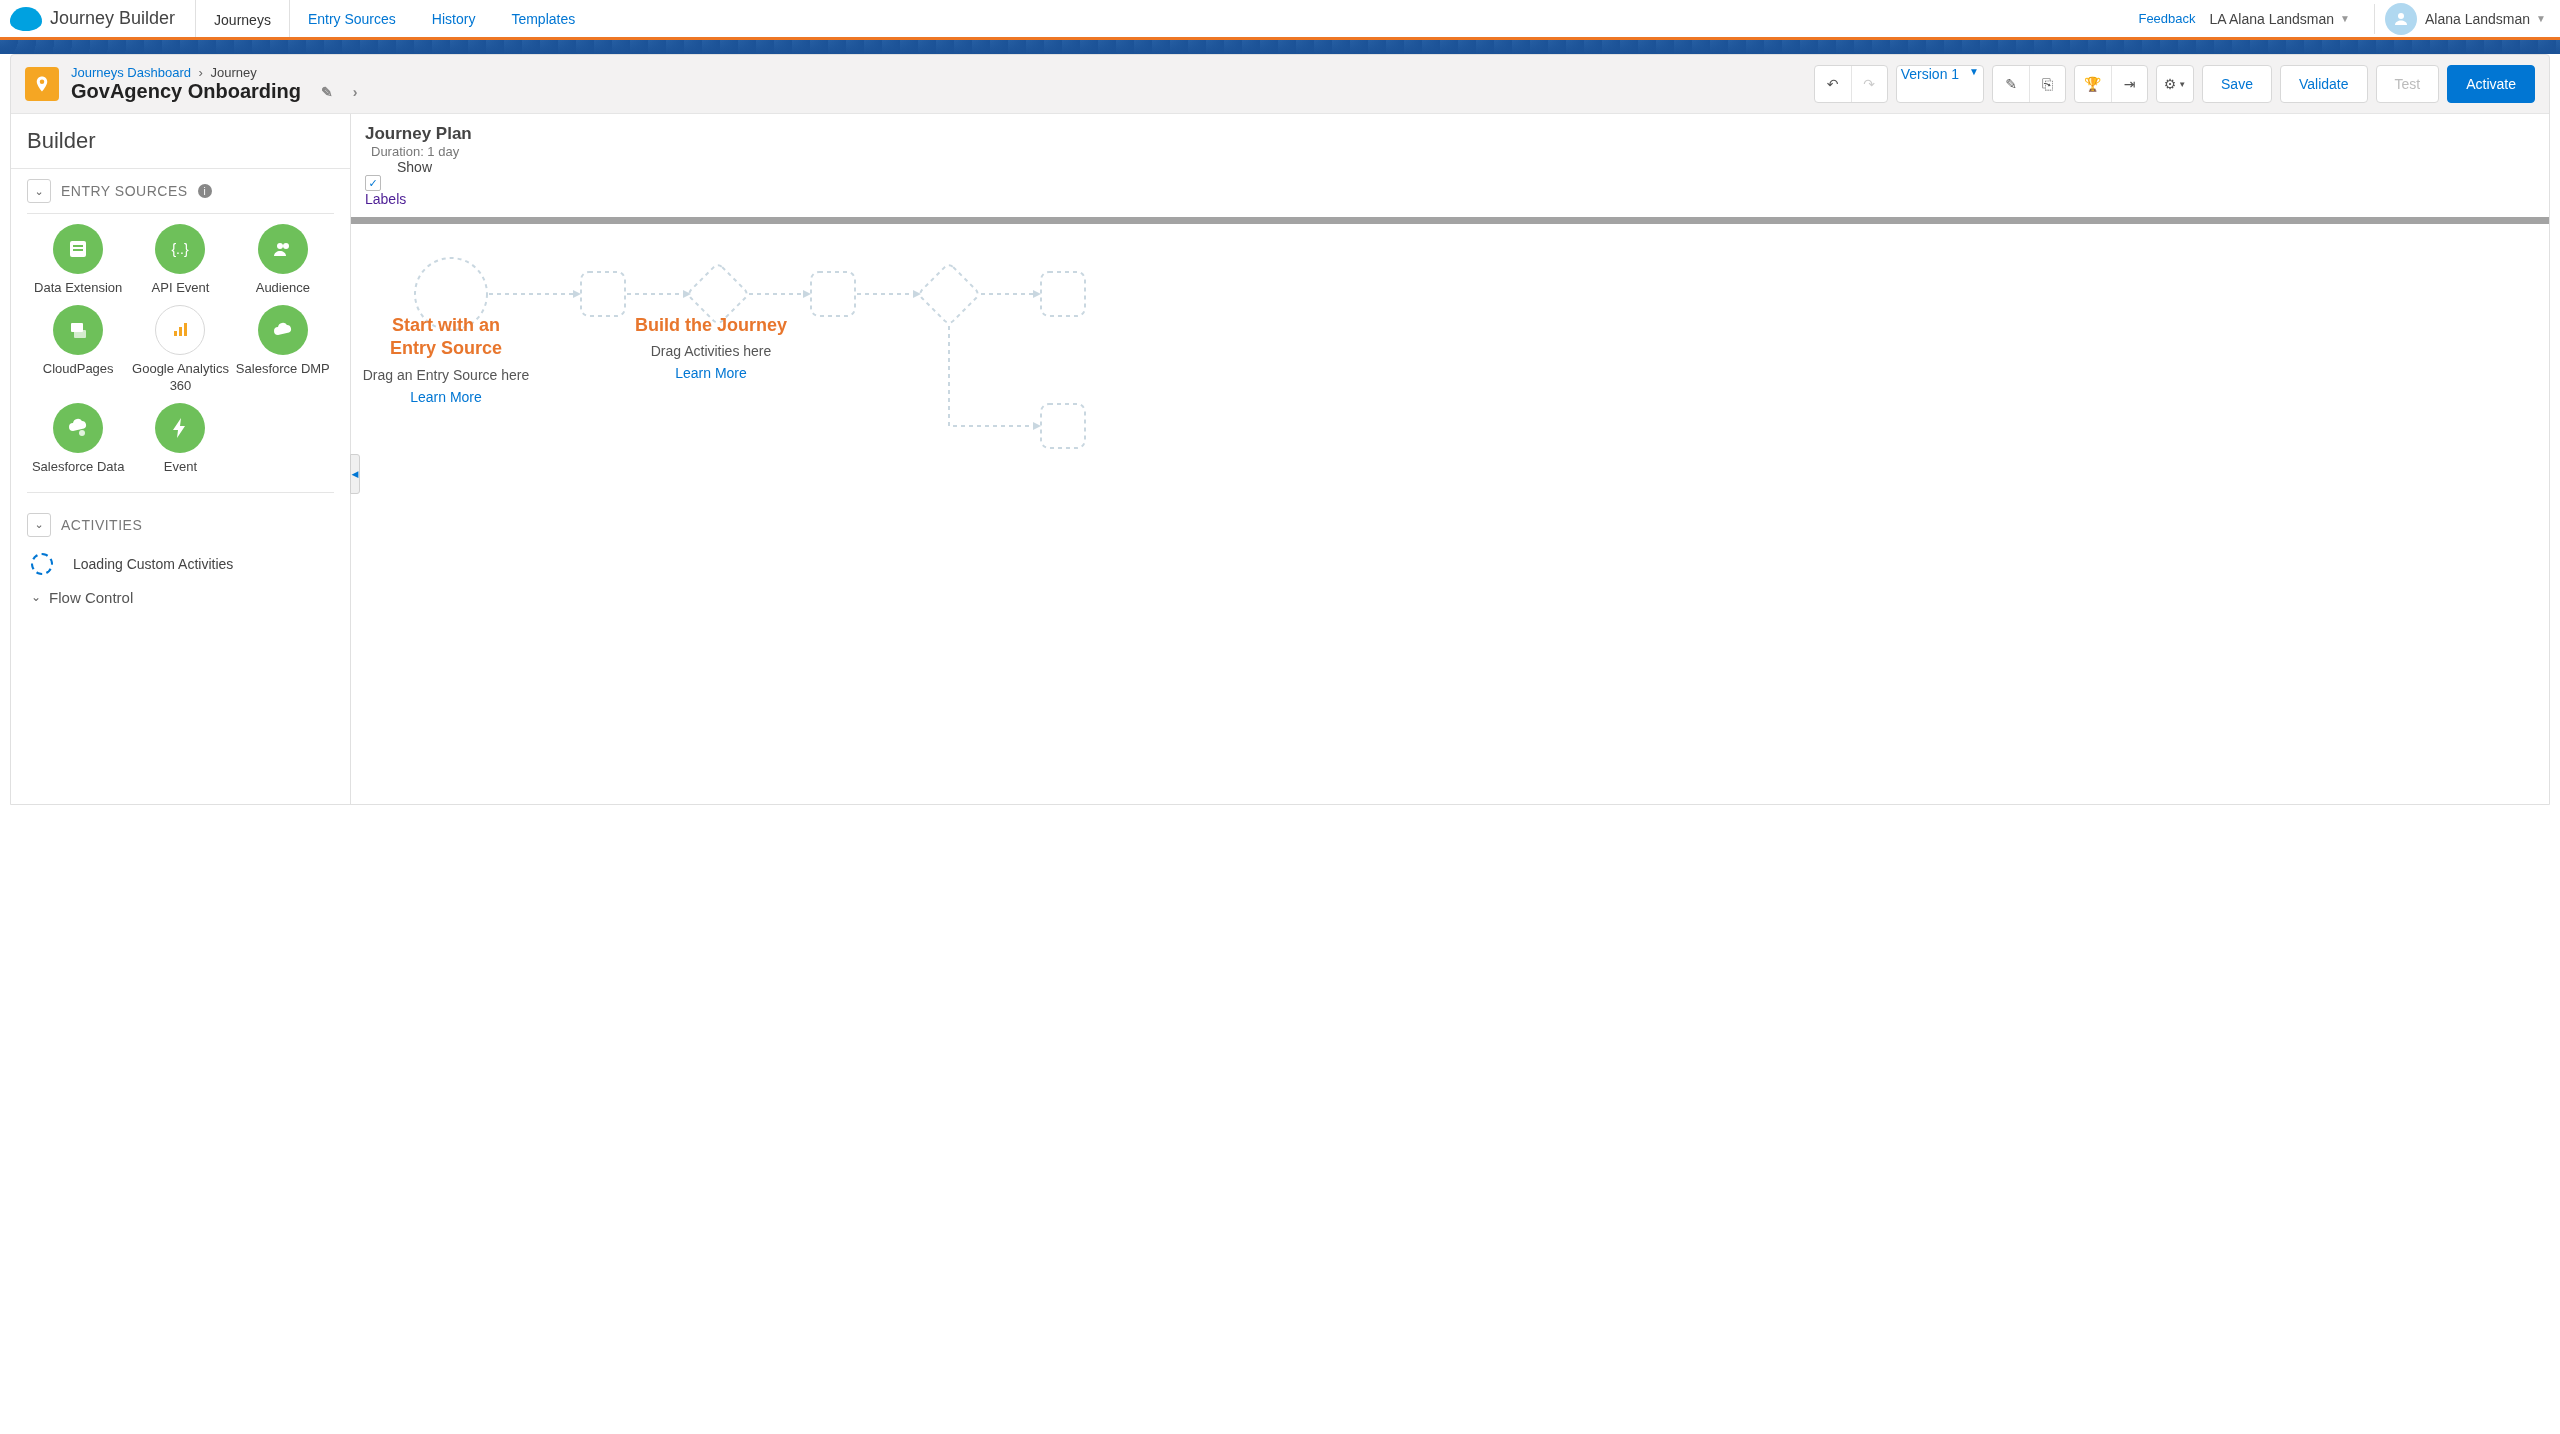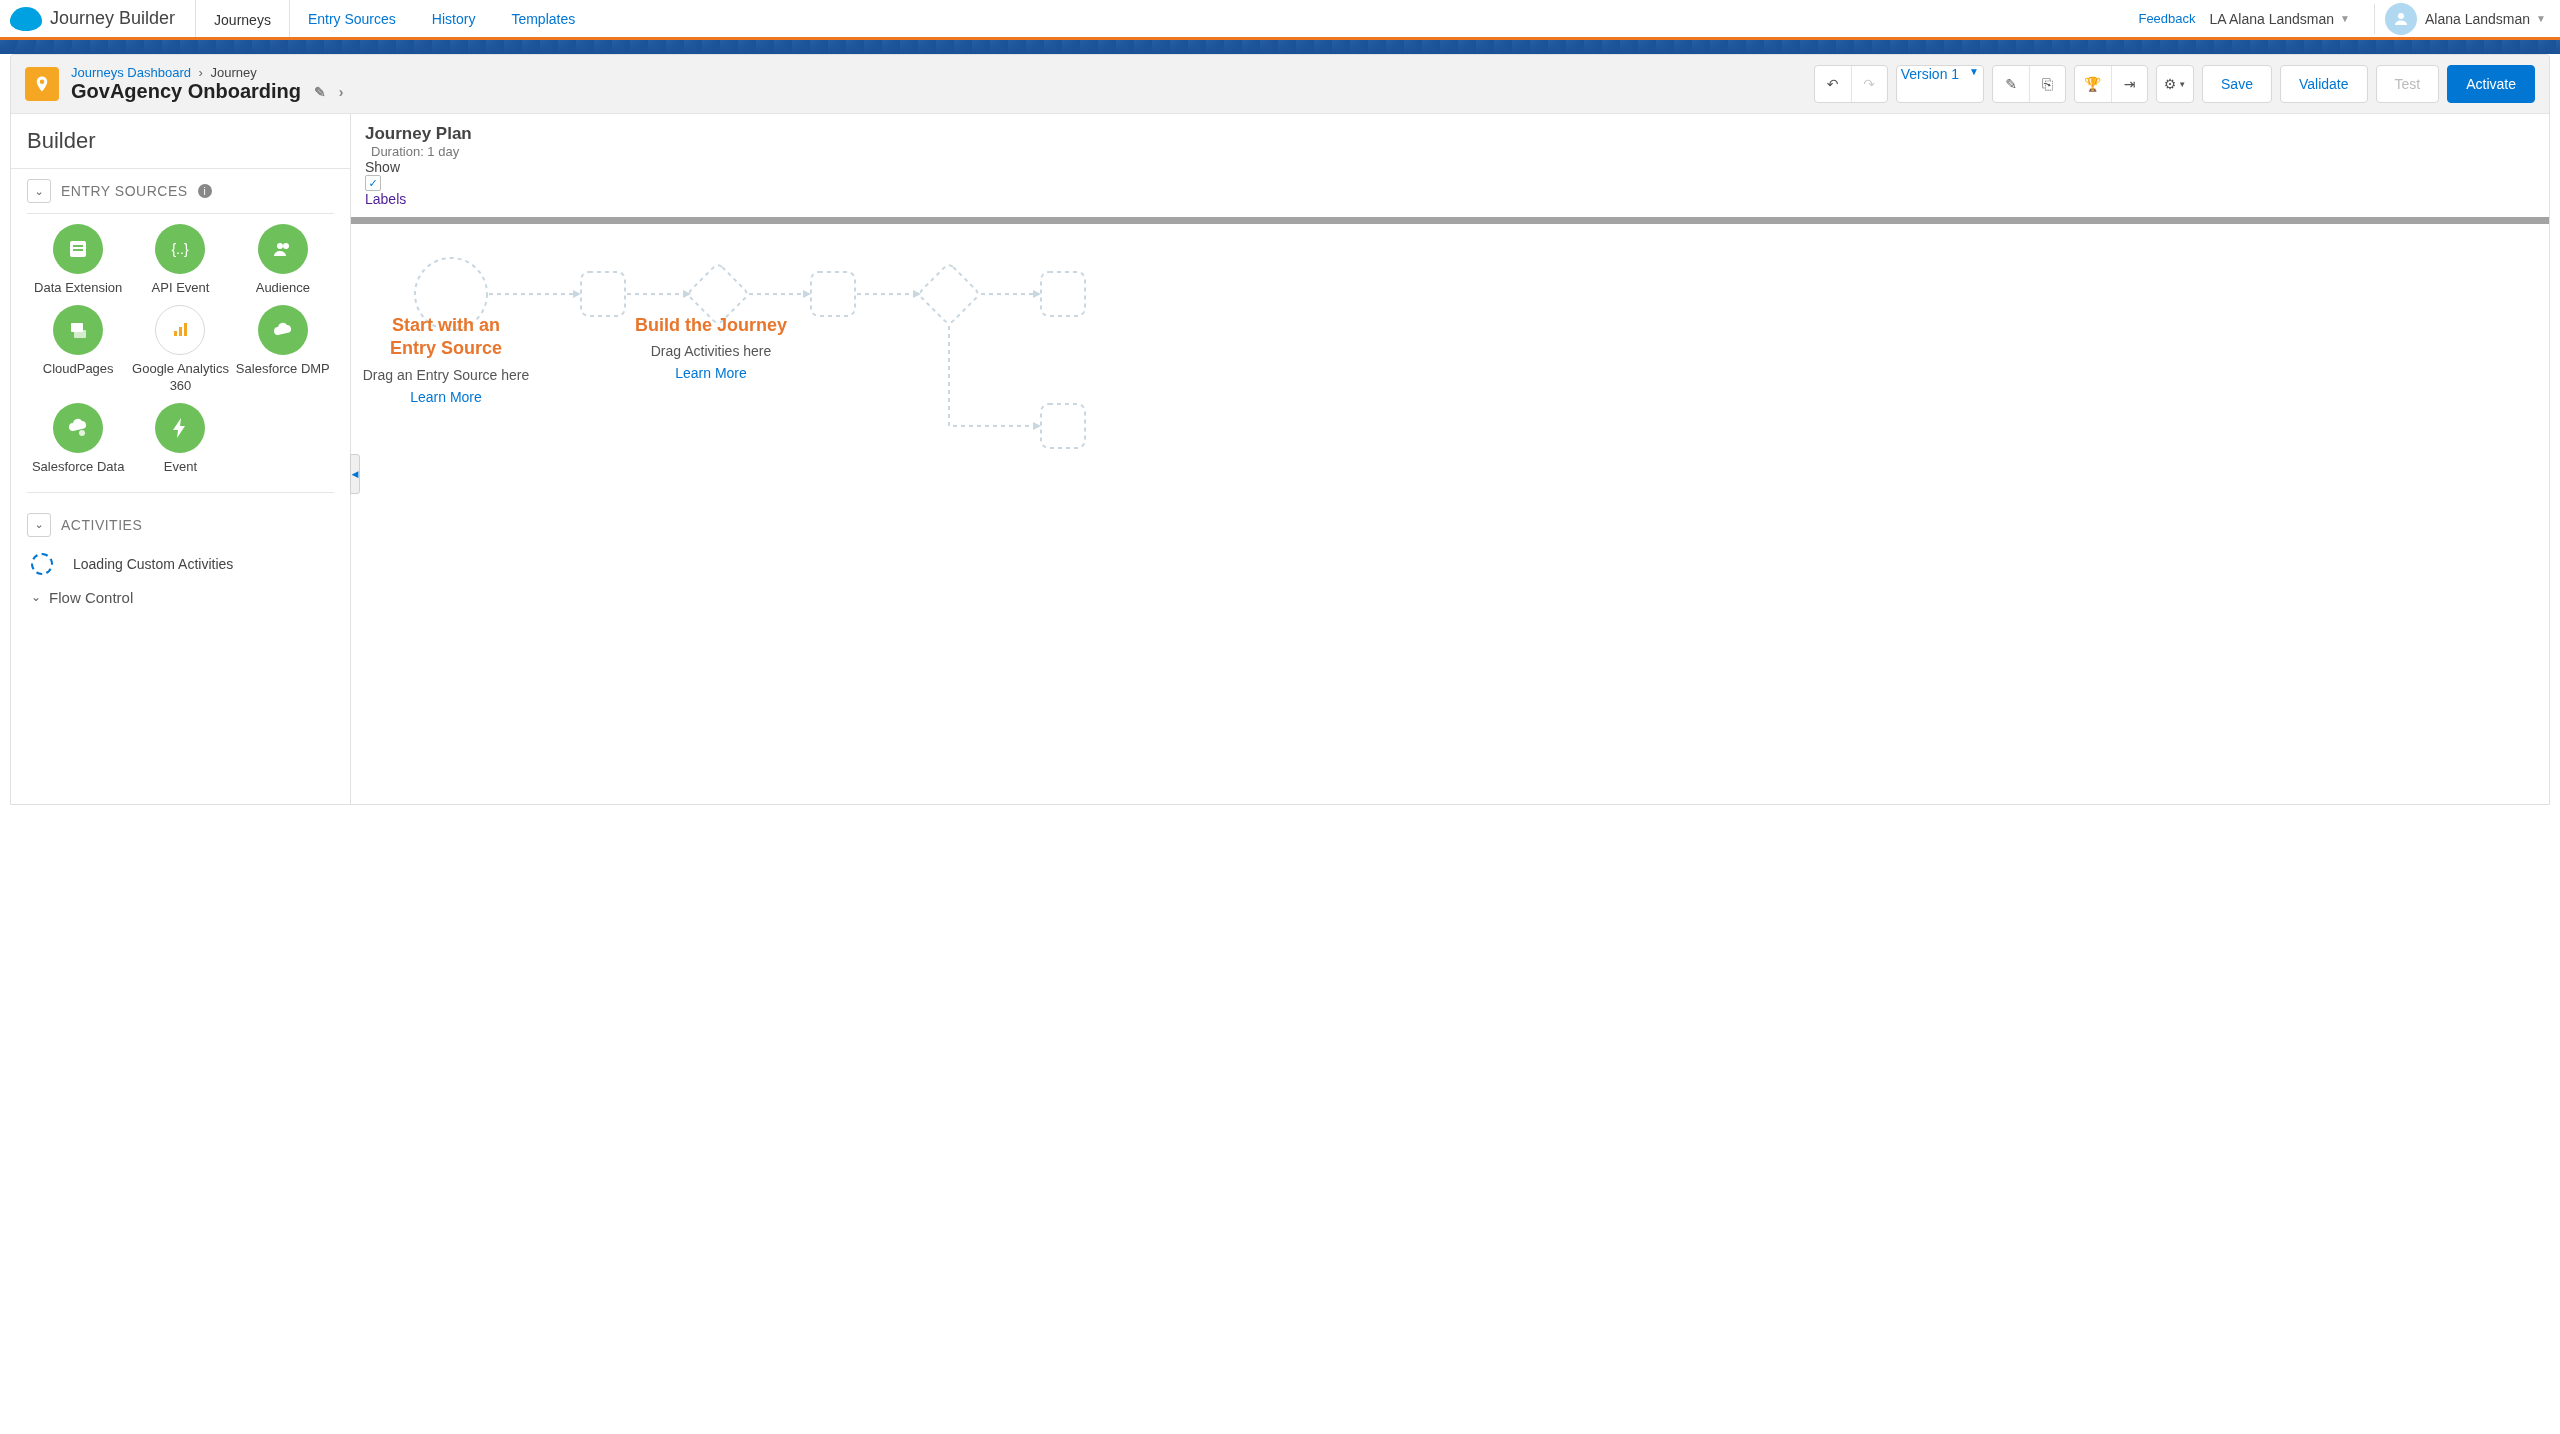--- a/index.html
+++ b/index.html
@@ -25,21 +25,21 @@
 
 
 .page { background:#f3f2f2; border:1px solid #e0e0e0; margin:0 10px; border-radius:4px 4px 0 0; }
 .toolbar { display:flex; align-items:center; padding:10px 14px; border-bottom:1px solid #e5e5e5; }
 .toolbar .icon-sq { width:34px; height:34px; background:#f5a623; border-radius:4px; display:flex; align-items:center; justify-content:center; margin-right:12px; }
 .toolbar .icon-sq svg { width:18px; height:18px; fill:#fff; }
 .toolbar .crumbs { font-size:13px; }
 .toolbar .crumbs a { color:#0176d3; text-decoration:none; }
 .toolbar .crumbs .sep { color:#666; margin:0 4px; }
 .toolbar .crumbs .cur { color:#444; }
-.toolbar .title { font-size:20px; font-weight:600; color:#222; display:flex; align-items:center; gap:13px; }
+.toolbar .title { font-size:20px; font-weight:600; color:#222; display:flex; align-items:center; gap:20px; }
 .toolbar .title .pencil { color:#888; font-size:14px; }
 .toolbar .title .chev { color:#888; font-size:14px; }
 .toolbar .flex1 { flex:1; }
 .btn-group { display:flex; border:1px solid #d8d8d8; border-radius:4px; background:#fff; margin-left:8px; }
 .btn-group .btn { width:36px; height:36px; display:flex; align-items:center; justify-content:center; color:#555; cursor:pointer; border-left:1px solid #e5e5e5; }
 .btn-group .btn:first-child { border-left:none; }
 .btn-group .btn.disabled { color:#ccc; cursor:default; }
 .ver-btn { display:flex; align-items:flex-start; gap:10px; padding:0 4px; height:38px; border:1px solid #d8d8d8; border-radius:4px; background:#fff; color:#0176d3; margin-left:8px; cursor:pointer; }
 .txt-btn { display:flex; align-items:center; padding:0 18px; height:38px; border:1px solid #d8d8d8; border-radius:4px; background:#fff; color:#0176d3; margin-left:8px; cursor:pointer; }
 .txt-btn.disabled { color:#bbb; cursor:default; }
@@ -70,21 +70,21 @@
 
 .loading-row { display:flex; align-items:center; gap:20px; padding:6px 20px; }
 .loading-row .spin { width:22px; height:22px; border:2px dashed #0176d3; border-radius:50%; }
 .loading-row .txt { color:#444; }
 
 .canvas { flex:1; background:#fff; position:relative; }
 .canvas-head { display:flex; align-items:flex-start; padding:10px 14px; border-bottom:7px solid #a3a3a3;flex-direction:column; }
 .canvas-head .jp { font-size:17px; color:#444; font-weight:600; }
 .canvas-head .dur { font-size:13px; color:#777; margin-left:6px; }
 .canvas-head .flex1 { flex:1; }
-.canvas-head .show { color:#444; margin-right:14px; }
+.canvas-head .show { color:#444; margin-right:14px;margin-left:32px; }
 .canvas-head .chk { width:16px; height:16px; border:1px solid #bbb; border-radius:2px; display:inline-flex; align-items:center; justify-content:center; color:#0176d3; font-size:11px; margin-right:4px; }
 .canvas-head .lbls { color:#4c1d95; }
 
 .canvas-body { position:relative; padding:30px 40px; }
 
 .hint { position:absolute; text-align:center; }
 .hint .h1 { color:#e8762d; font-size:18px; font-weight:700; line-height:1.3; }
 .hint .h2 { color:#555; font-size:14px; margin-top:6px; }
 .hint .link { color:#0176d3; font-size:14px; margin-top:6px; cursor:pointer; }
 

